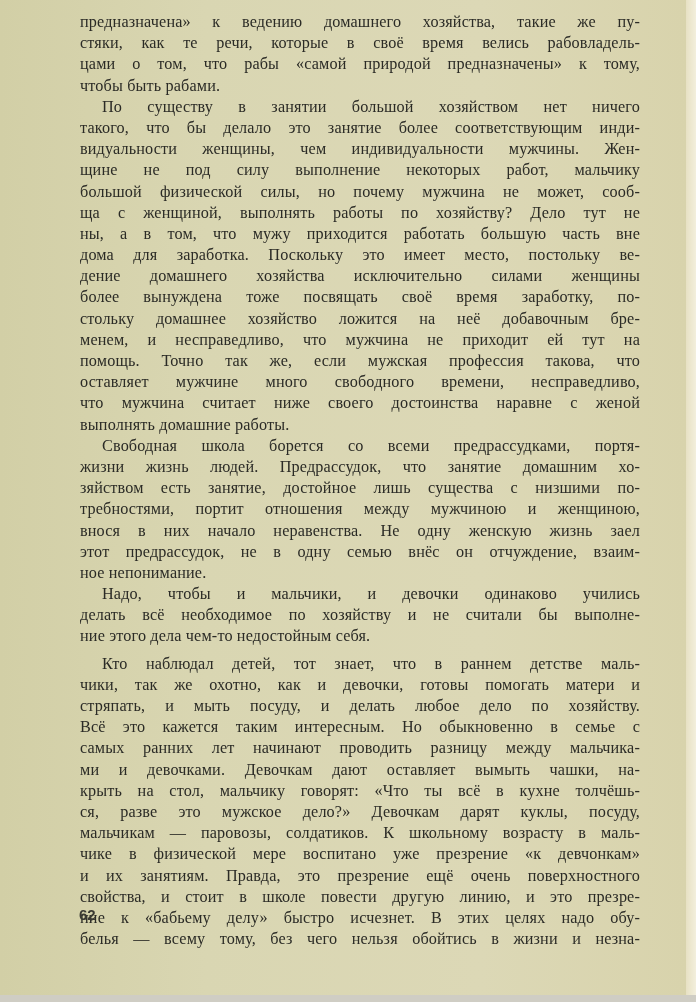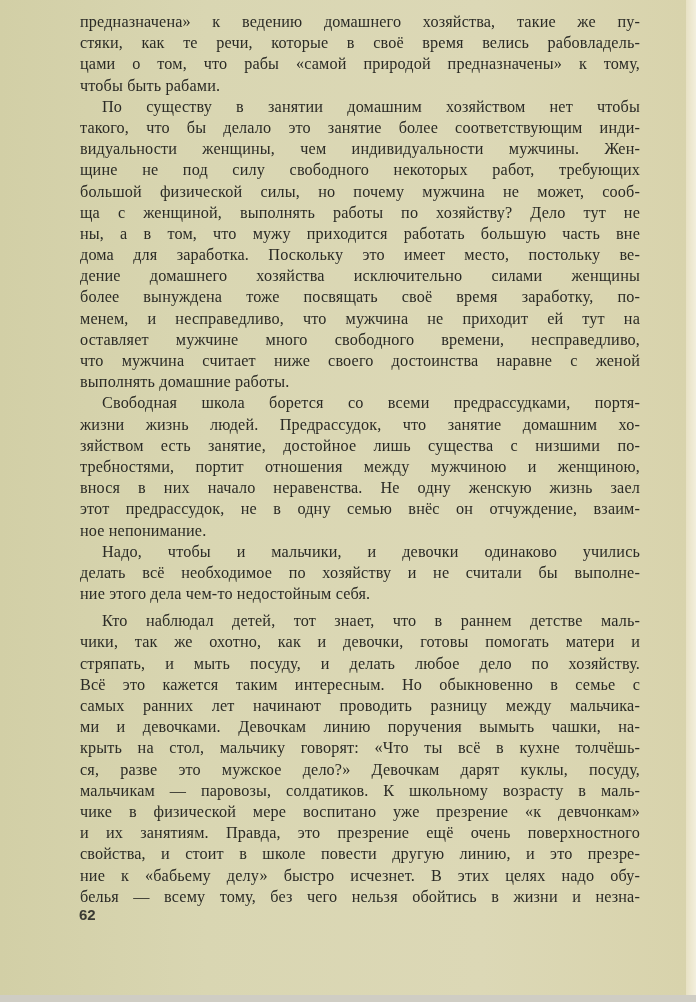--- a/index.html
+++ b/index.html
@@ -47,31 +47,33 @@
   <div class="text">
 
     <div>
       <span class="line">предназначена» к ведению домашнего хозяйства, такие же пу-</span>
       <span class="line">стяки, как те речи, которые в своё время велись рабовладель-</span>
       <span class="line">цами о том, что рабы «самой природой предназначены» к тому,</span>
       <span class="line last">чтобы быть рабами.</span>
     </div>
 
     <div>
-      <span class="line indent">По существу в занятии домашним хозяйством нет чтобы</span>
+      <span class="line indent">По существу в занятии большой хозяйством нет ничего</span>
       <span class="line">такого, что бы делало это занятие более соответствующим инди-</span>
       <span class="line">видуальности женщины, чем индивидуальности мужчины. Жен-</span>
-      <span class="line">щине не под силу свободного некоторых работ, требующих</span>
+      <span class="line">щине не под силу выполнение некоторых работ, мальчику</span>
       <span class="line">большой физической силы, но почему мужчина не может, сооб-</span>
       <span class="line">ща с женщиной, выполнять работы по хозяйству? Дело тут не</span>
       <span class="line">ны, а в том, что мужу приходится работать большую часть вне</span>
       <span class="line">дома для заработка. Поскольку это имеет место, постольку ве-</span>
       <span class="line">дение домашнего хозяйства исключительно силами женщины</span>
       <span class="line">более вынуждена тоже посвящать своё время заработку, по-</span>
+      <span class="line">стольку домашнее хозяйство ложится на неё добавочным бре-</span>
       <span class="line">менем, и несправедливо, что мужчина не приходит ей тут на</span>
+      <span class="line">помощь. Точно так же, если мужская профессия такова, что</span>
       <span class="line">оставляет мужчине много свободного времени, несправедливо,</span>
       <span class="line">что мужчина считает ниже своего достоинства наравне с женой</span>
       <span class="line last">выполнять домашние работы.</span>
     </div>
 
     <div>
       <span class="line indent">Свободная школа борется со всеми предрассудками, портя-</span>
       <span class="line">жизни жизнь людей. Предрассудок, что занятие домашним хо-</span>
       <span class="line">зяйством есть занятие, достойное лишь существа с низшими по-</span>
       <span class="line">требностями, портит отношения между мужчиною и женщиною,</span>
@@ -85,21 +87,21 @@
       <span class="line">делать всё необходимое по хозяйству и не считали бы выполне-</span>
       <span class="line last">ние этого дела чем-то недостойным себя.</span>
     </div>
 
     <div style="margin-top:6px;">
       <span class="line indent">Кто наблюдал детей, тот знает, что в раннем детстве маль-</span>
       <span class="line">чики, так же охотно, как и девочки, готовы помогать матери и</span>
       <span class="line">стряпать, и мыть посуду, и делать любое дело по хозяйству.</span>
       <span class="line">Всё это кажется таким интересным. Но обыкновенно в семье с</span>
       <span class="line">самых ранних лет начинают проводить разницу между мальчика-</span>
-      <span class="line">ми и девочками. Девочкам линию поручения вымыть чашки, на-</span>
+      <span class="line">ми и девочками. Девочкам дают оставляет вымыть чашки, на-</span>
       <span class="line">крыть на стол, мальчику говорят: «Что ты всё в кухне толчёшь-</span>
       <span class="line">ся, разве это мужское дело?» Девочкам дарят куклы, посуду,</span>
       <span class="line">мальчикам — паровозы, солдатиков. К школьному возрасту в маль-</span>
       <span class="line">чике в физической мере воспитано уже презрение «к девчонкам»</span>
       <span class="line">и их занятиям. Правда, это презрение ещё очень поверхностного</span>
       <span class="line">свойства, и стоит в школе повести другую линию, и это презре-</span>
       <span class="line">ние к «бабьему делу» быстро исчезнет. В этих целях надо обу-</span>
       <span class="line">белья — всему тому, без чего нельзя обойтись в жизни и незна-</span>
 
     </div>

